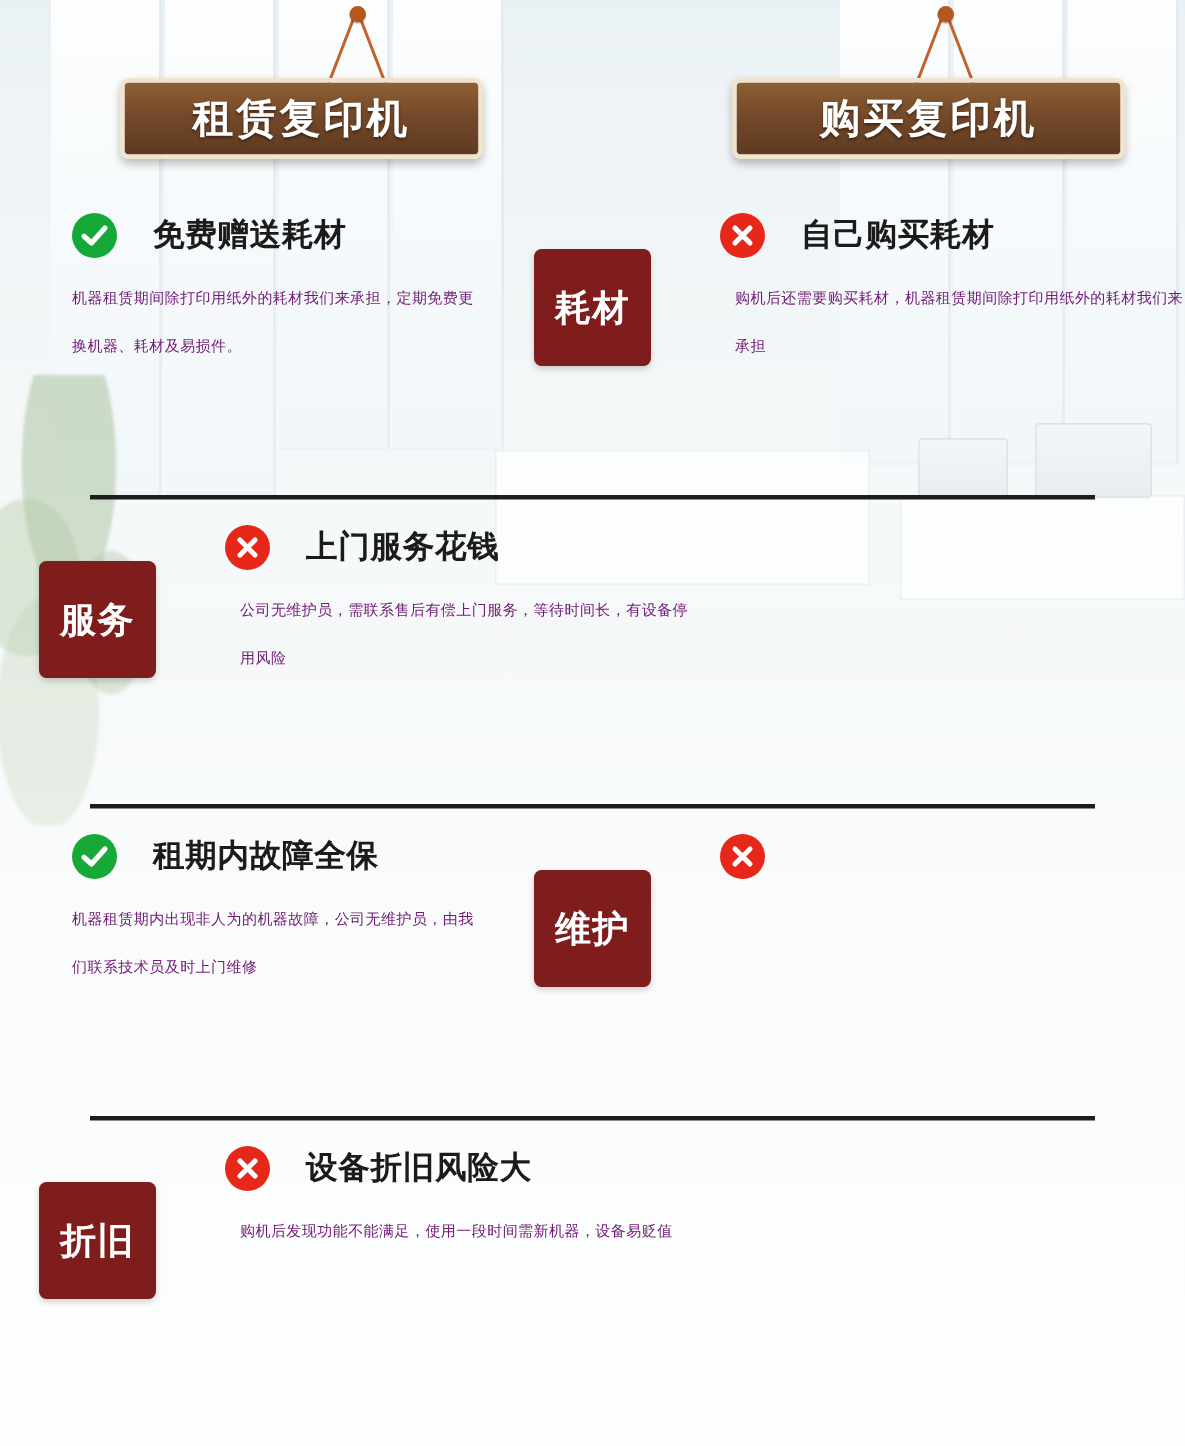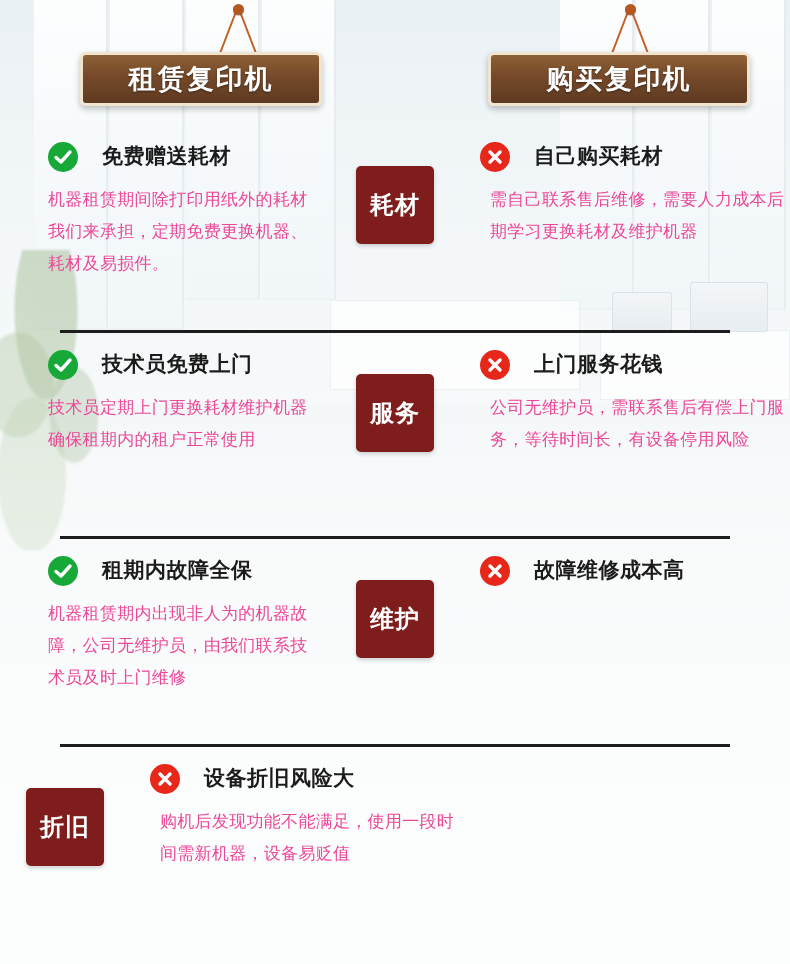--- a/index.html
+++ b/index.html
@@ -169,23 +169,23 @@
   .mark.ok  { background: #17a938; }
   .mark.no  { background: #e8271b; }
   .mark svg { position: absolute; left: 0; top: 0; }
   .head h3 {
     font-size: 21px;
     font-weight: bold;
     color: #1b1b1b;
     letter-spacing: .5px;
   }
   .body {
-    font-size: 17px;
+    font-size: 10px;
     line-height: 32px;
-    color: #ec4899;
+    color: #701a75;
     letter-spacing: .3px;
   }
   .col.right .body { margin-left: 10px; }
 
   .tag {
     width: 78px;
     height: 78px;
     background: #7f1d1d;
     border-radius: 5px;
     color: #ffffff;
@@ -258,37 +258,26 @@
       </div>
       <div class="col right">
         <div class="head">
           <div class="mark no">
             <svg width="30" height="30" viewBox="0 0 30 30">
                 <path d="M10 10 L20 20 M20 10 L10 20" stroke="#ffffff" stroke-width="3.4" fill="none" stroke-linecap="round"></path>
               </svg>
           </div>
           <h3>自己购买耗材</h3>
         </div>
-        <div class="body">需自己联系售后维修，需要人力成本后期学习更换耗材及维护机器</div>
+        <div class="body">购机后还需要购买耗材，机器租赁期间除打印用纸外的耗材我们来承担</div>
       </div>
     </div>
 
     <div class="row" style="height:206px">
       <div class="divider"></div>
-      <div class="col left">
-        <div class="head">
-          <div class="mark ok">
-            <svg width="30" height="30" viewBox="0 0 30 30">
-                <path d="M8 15.5 L13 20 L22 10" stroke="#ffffff" stroke-width="3.4" fill="none" stroke-linecap="round" stroke-linejoin="round"></path>
-              </svg>
-          </div>
-          <h3>技术员免费上门</h3>
-        </div>
-        <div class="body">技术员定期上门更换耗材维护机器确保租期内的租户正常使用</div>
-      </div>
       <div class="center">
         <div class="tag">服务</div>
       </div>
       <div class="col right">
         <div class="head">
           <div class="mark no">
             <svg width="30" height="30" viewBox="0 0 30 30">
                 <path d="M10 10 L20 20 M20 10 L10 20" stroke="#ffffff" stroke-width="3.4" fill="none" stroke-linecap="round"></path>
               </svg>
           </div>
@@ -314,21 +303,20 @@
       <div class="center">
         <div class="tag">维护</div>
       </div>
       <div class="col right">
         <div class="head">
           <div class="mark no">
             <svg width="30" height="30" viewBox="0 0 30 30">
                 <path d="M10 10 L20 20 M20 10 L10 20" stroke="#ffffff" stroke-width="3.4" fill="none" stroke-linecap="round"></path>
               </svg>
           </div>
-          <h3>故障维修成本高</h3>
         </div>
       </div>
     </div>
 
     <div class="row" style="height:200px">
       <div class="divider"></div>
       <div class="center">
         <div class="tag">折旧</div>
       </div>
       <div class="col right">

